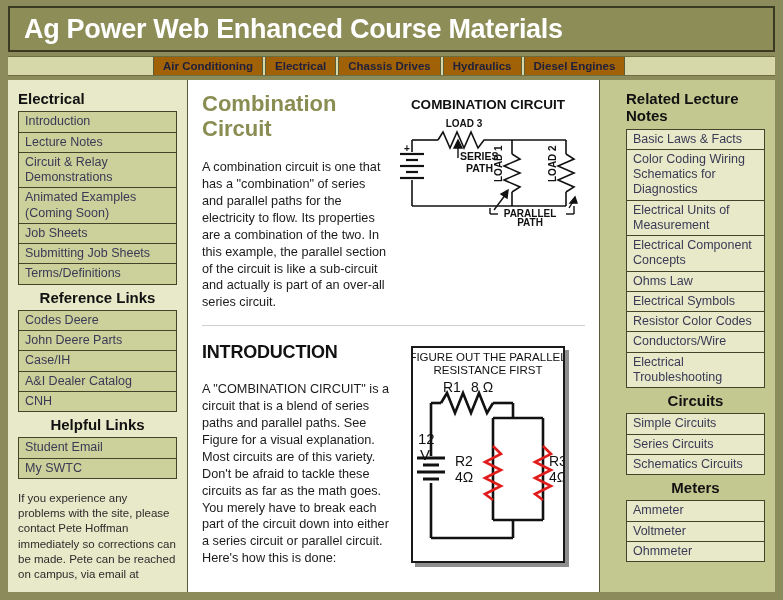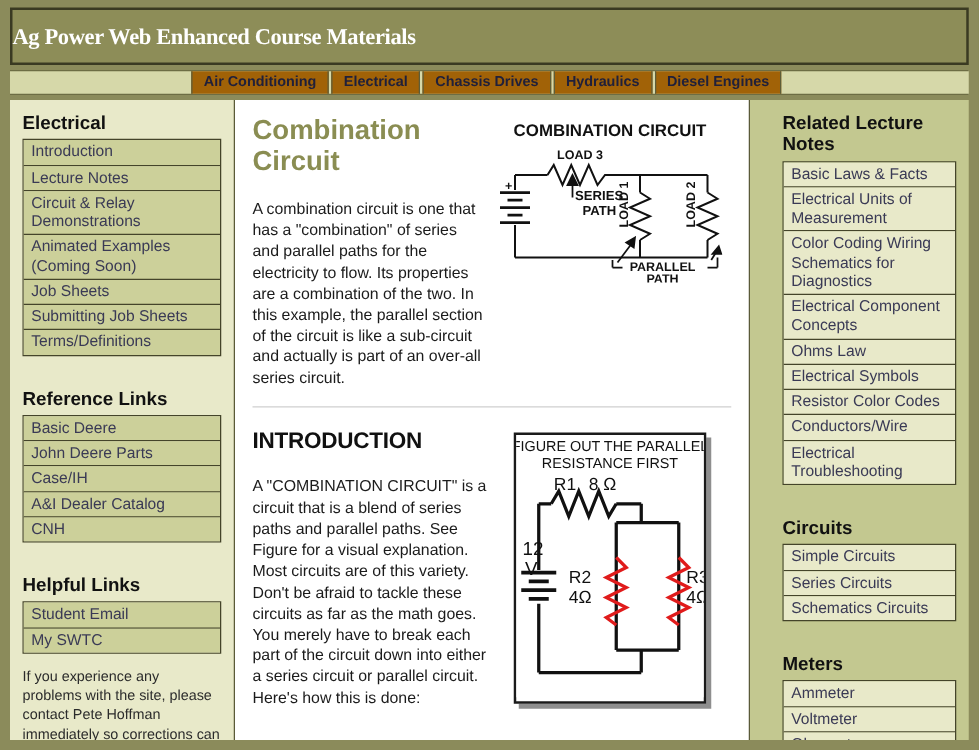--- a/index.html
+++ b/index.html
@@ -18,25 +18,26 @@
     margin: 6px 8px 0 8px;
     height: 46px;
     background: #8d8d58;
     border: 2px solid #3a3a22;
     display: flex;
     align-items: center;
     box-sizing: border-box;
   }
   #site-title {
     color: #ffffff;
-    font-size: 18px;
+    font-size: 27px;
     font-weight: bold;
     letter-spacing: -0.3px;
+    padding-left: 14px;
     white-space: nowrap;
-    font-family: Liberation Serif, serif;
+    font-family: Liberation Sans, sans-serif;
   }
   
   #navbar {
     margin: 4px 8px 0 8px;
     height: 20px;
     background: #d6d8a9;
     border-top: 1px solid #6d6d44;
     border-bottom: 1px solid #6d6d44;
     display: flex;
     align-items: stretch;
@@ -96,21 +97,21 @@
 
   
   .side-head {
     font-size: 15px;
     font-weight: bold;
     color: #111;
     margin: 2px 0 4px 0;
     line-height: 1.15;
     font-family: "Liberation Sans", sans-serif;
   }
-  .side-head.spaced { margin-top: 26px; }
+  .side-head.spaced { margin-top: 4px; text-align: center; }
   .link-list {
     border: 1px solid #44442a;
     margin-bottom: 2px;
   }
   .link-item {
     padding: 2px 6px;
     font-size: 12.5px;
     line-height: 1.22;
     color: #3a3a55;
     cursor: pointer;
@@ -205,21 +206,21 @@
       <div class="link-item">Lecture Notes</div>
       <div class="link-item">Circuit &amp; Relay Demonstrations</div>
       <div class="link-item">Animated Examples (Coming Soon)</div>
       <div class="link-item">Job Sheets</div>
       <div class="link-item">Submitting Job Sheets</div>
       <div class="link-item">Terms/Definitions</div>
     </div>
 
     <div class="side-head spaced">Reference Links</div>
     <div class="link-list">
-      <div class="link-item">Basic Deere</div>
+      <div class="link-item">Codes Deere</div>
       <div class="link-item">John Deere Parts</div>
       <div class="link-item">Case/IH</div>
       <div class="link-item">A&amp;I Dealer Catalog</div>
       <div class="link-item">CNH</div>
     </div>
 
     <div class="side-head spaced">Helpful Links</div>
     <div class="link-list">
       <div class="link-item">Student Email</div>
       <div class="link-item">My SWTC</div>
@@ -369,22 +370,22 @@
         </div>
       </div>
     </div>
   </div>
 
   <div id="right-col">
 
     <div class="side-head">Related Lecture Notes</div>
     <div class="link-list">
       <div class="link-item">Basic Laws &amp; Facts</div>
+      <div class="link-item">Color Coding Wiring Schematics for Diagnostics</div>
       <div class="link-item">Electrical Units of Measurement</div>
-      <div class="link-item">Color Coding Wiring Schematics for Diagnostics</div>
       <div class="link-item">Electrical Component Concepts</div>
       <div class="link-item">Ohms Law</div>
       <div class="link-item">Electrical Symbols</div>
       <div class="link-item">Resistor Color Codes</div>
       <div class="link-item">Conductors/Wire</div>
       <div class="link-item">Electrical Troubleshooting</div>
     </div>
 
     <div class="side-head spaced">Circuits</div>
     <div class="link-list">

